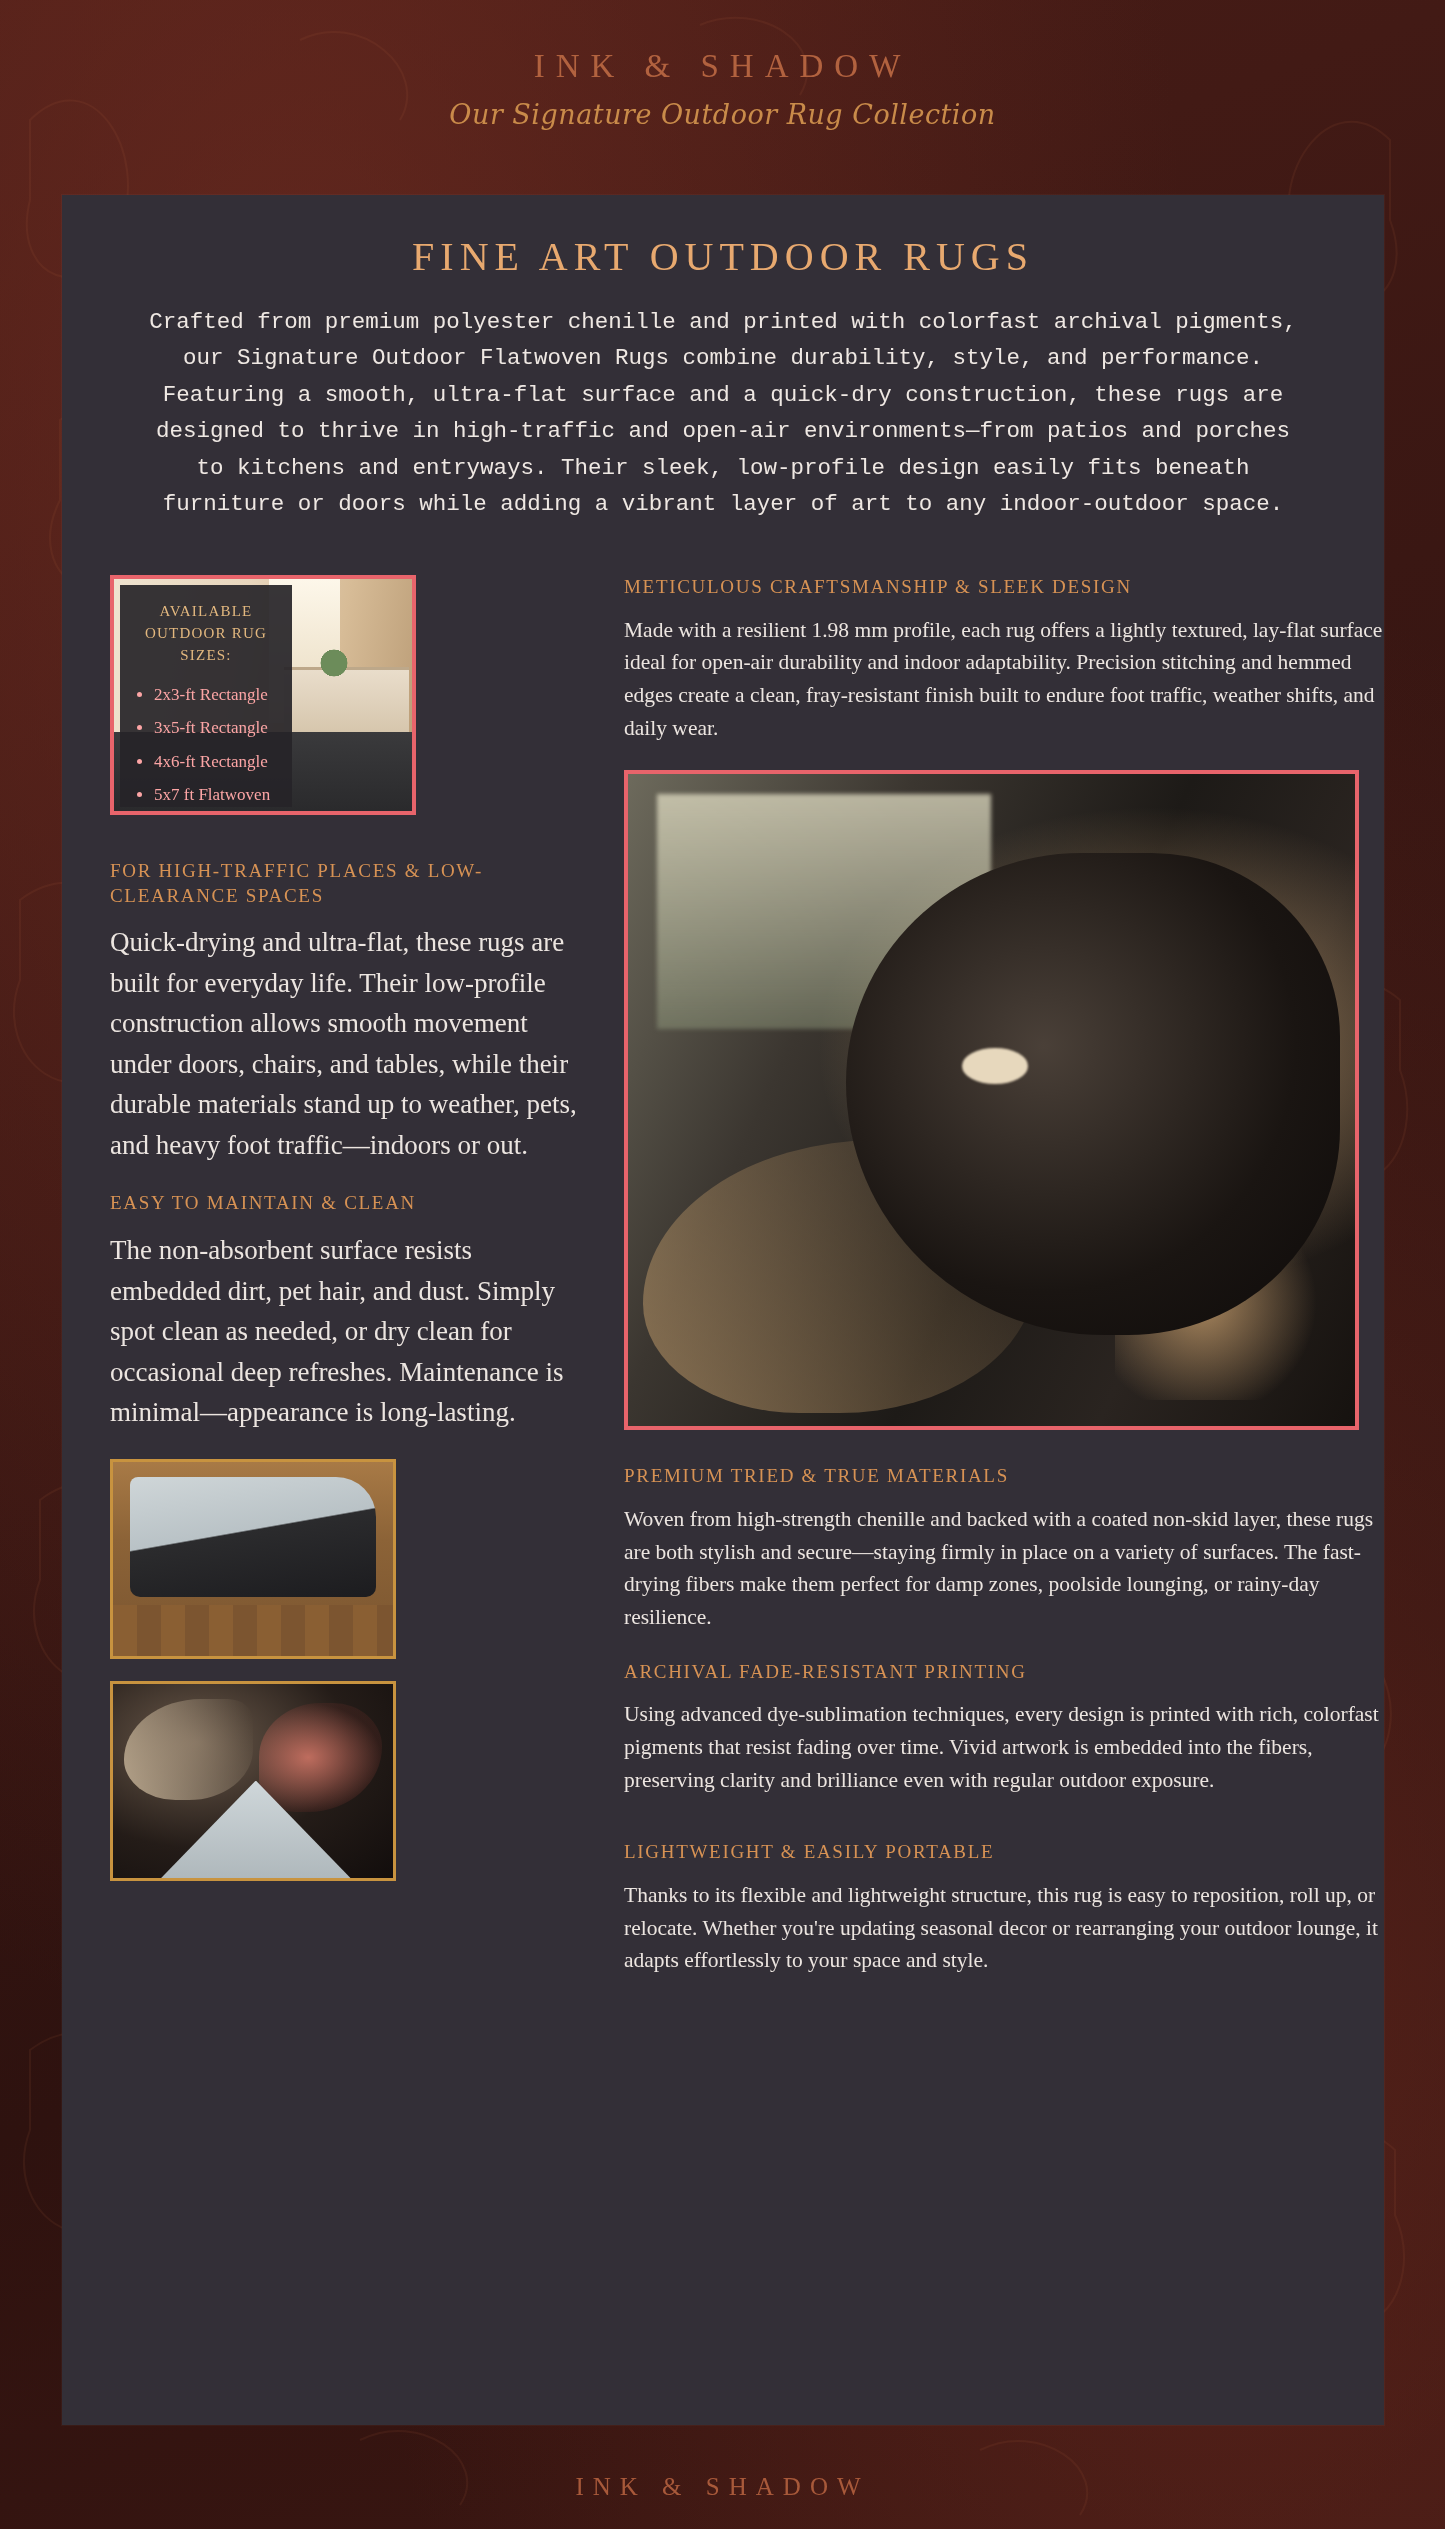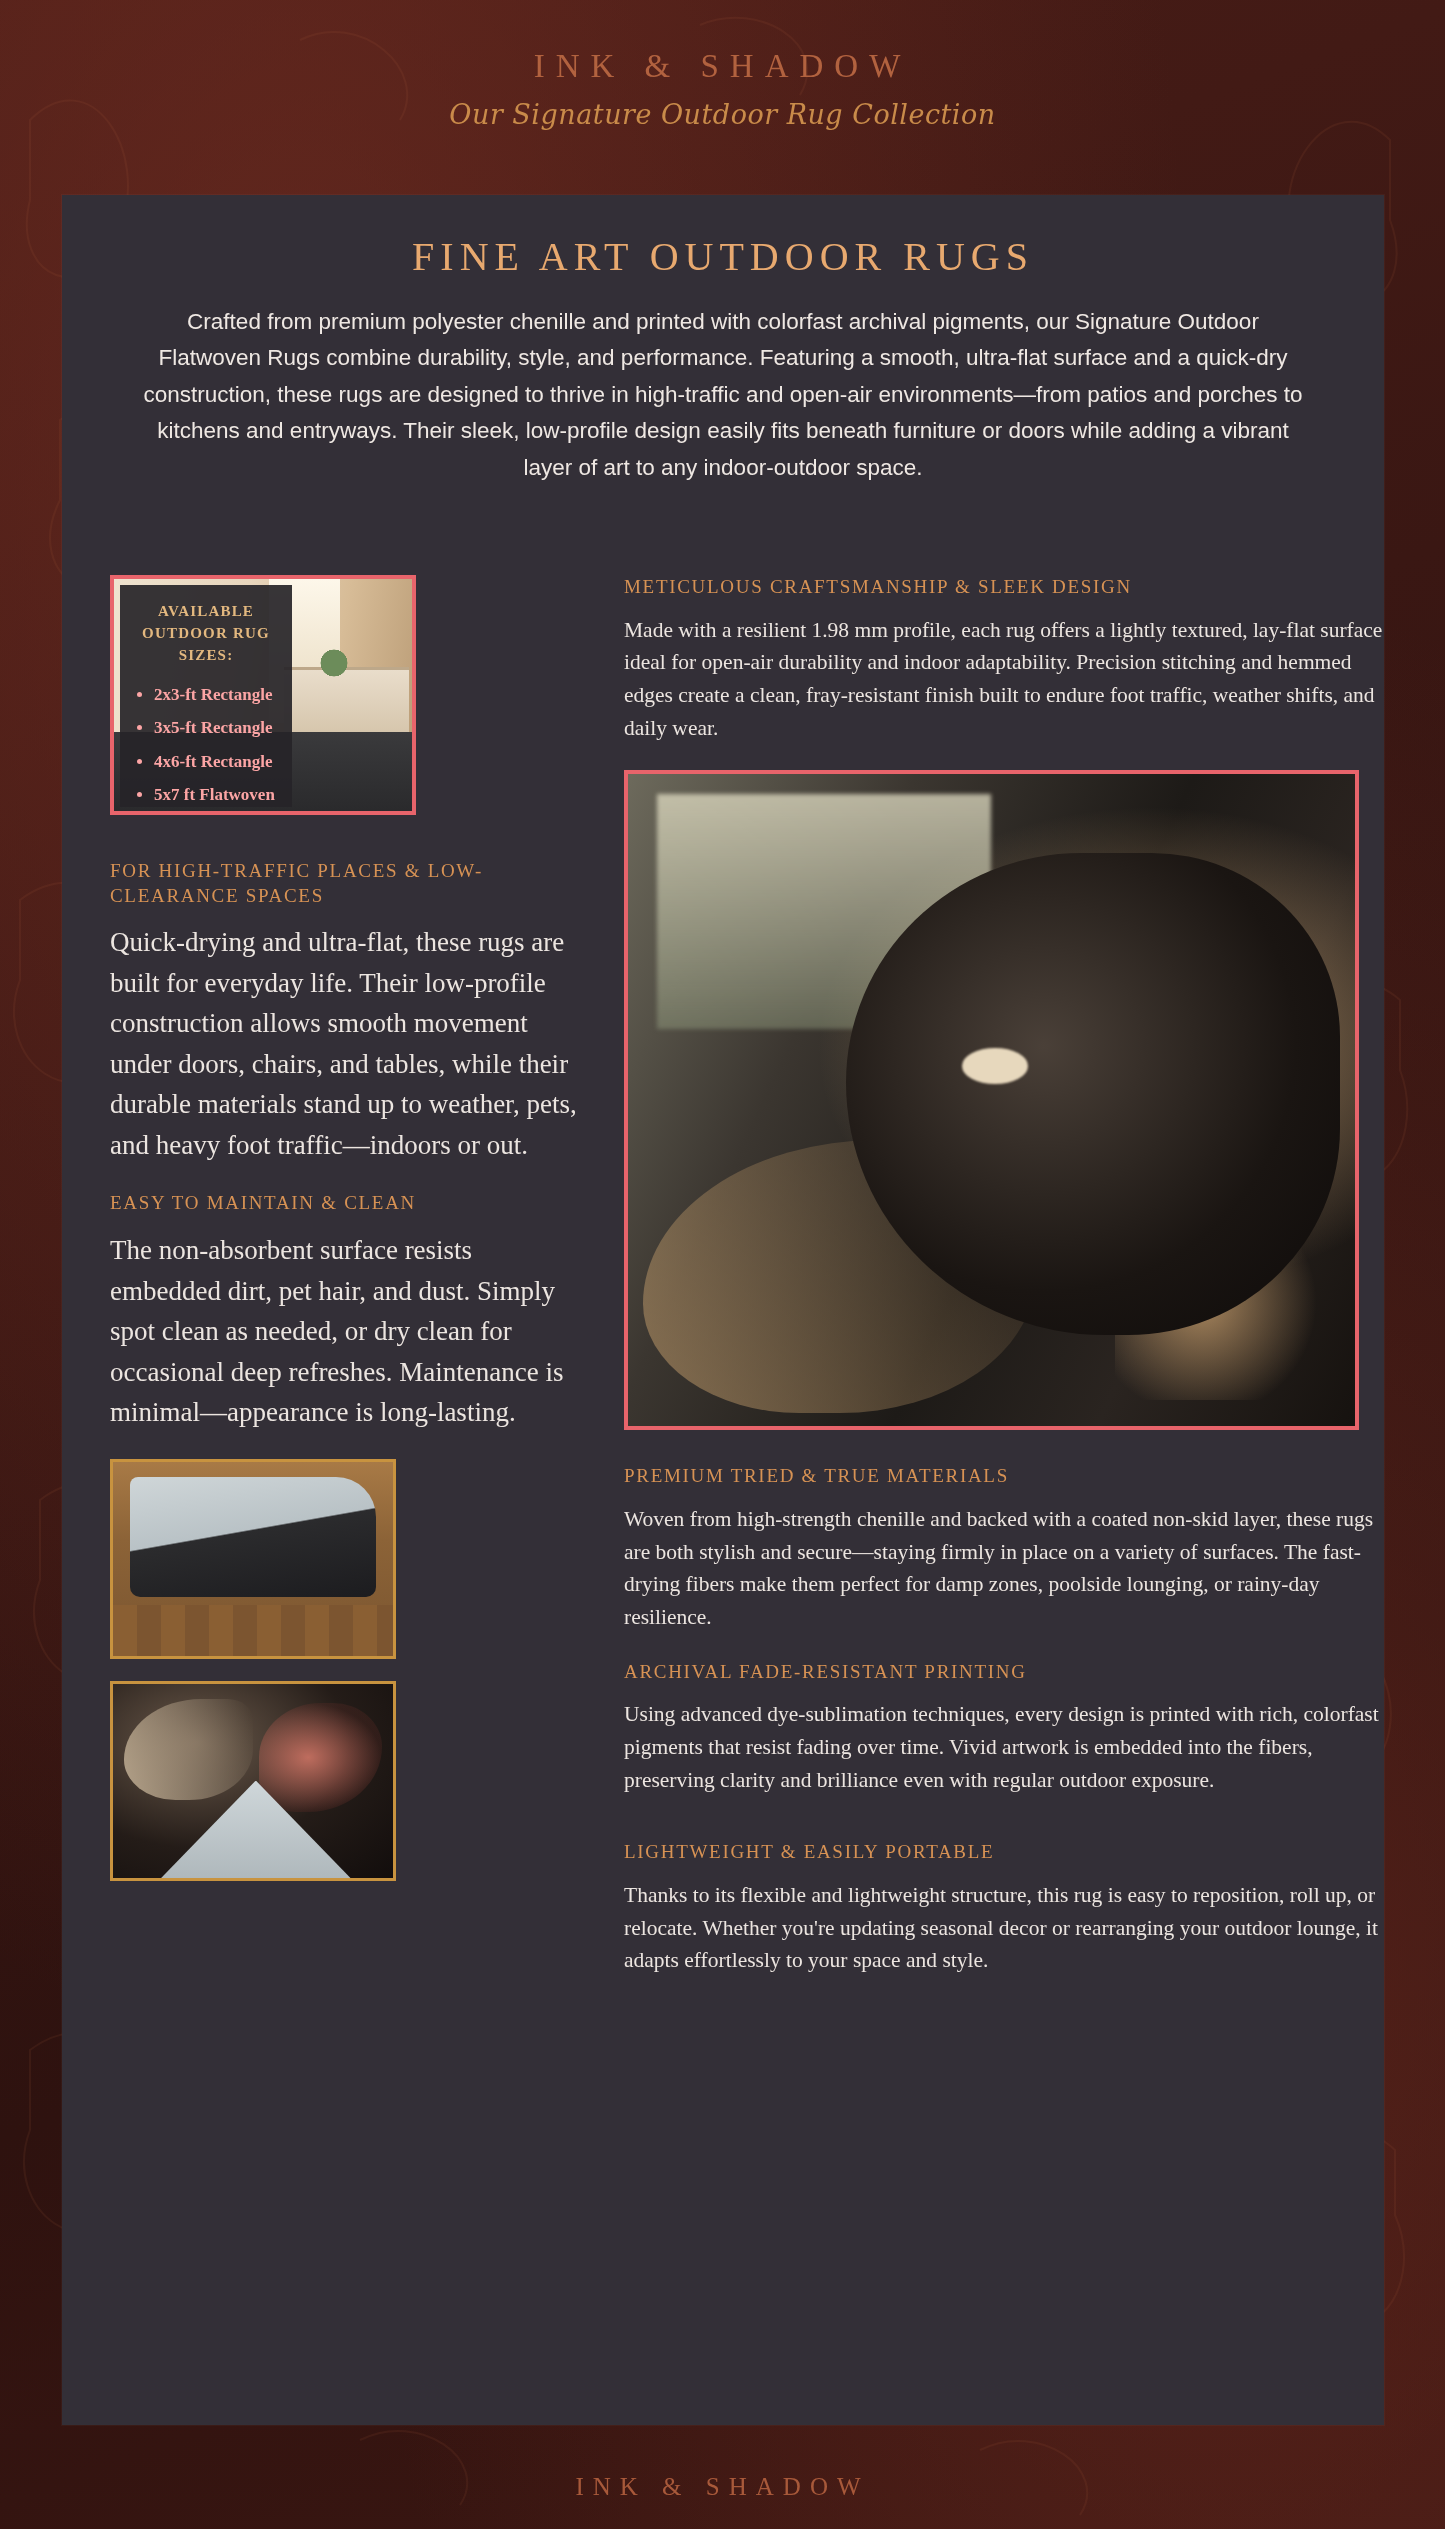--- a/index.html
+++ b/index.html
@@ -88,21 +88,21 @@
     font-weight: 400;
     font-family: "Liberation Serif", serif;
   }
 
   .intro {
     margin: 24px 74px 0 74px;
     color: #efe8e3;
     font-size: 22.5px;
     line-height: 1.62;
     text-align: center;
-    font-family: Liberation Sans, sans-serif;
+    font-family: Liberation Mono, monospace;
   }
 
   
   .columns {
     position: absolute;
     top: 380px;
     left: 48px;
     right: 48px;
     display: flex;
     gap: 44px;
@@ -128,21 +128,20 @@
     font-family: "Liberation Serif", serif;
   }
   .col-right p.body { font-size: 21.5px; line-height: 1.52; }
 
   
   .frame {
     border: 4px solid #e8646b;
     box-sizing: border-box;
     position: relative;
     overflow: hidden;
-    font-weight: bold;
   }
   .frame-gold { border: 3px solid #c8933f; }
 
   
   .img-sizes {
     width: 306px;
     height: 240px;
     background: linear-gradient(100deg, #efe3cf 0%, #e8d6bd 40%, #d7bc97 70%, #b89a74 100%);
   }
   .img-sizes .doorlight {

